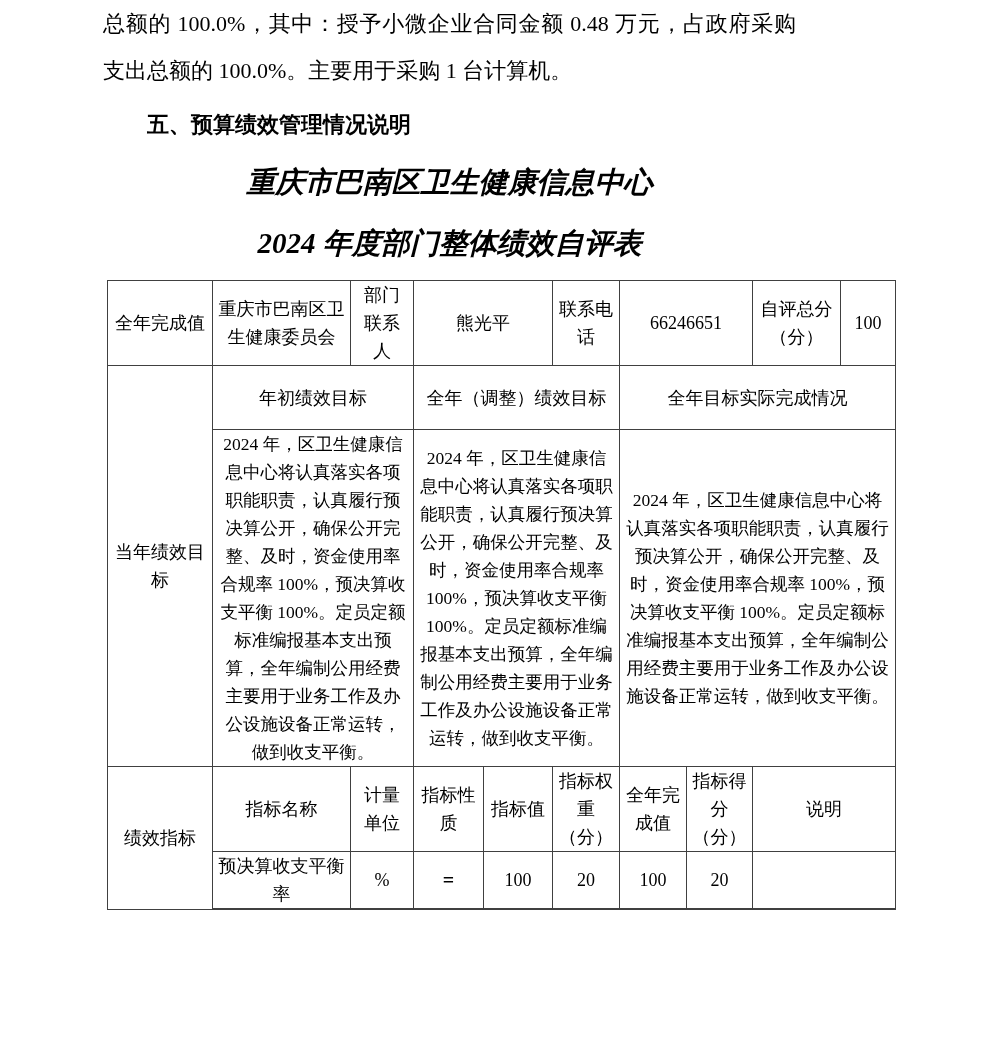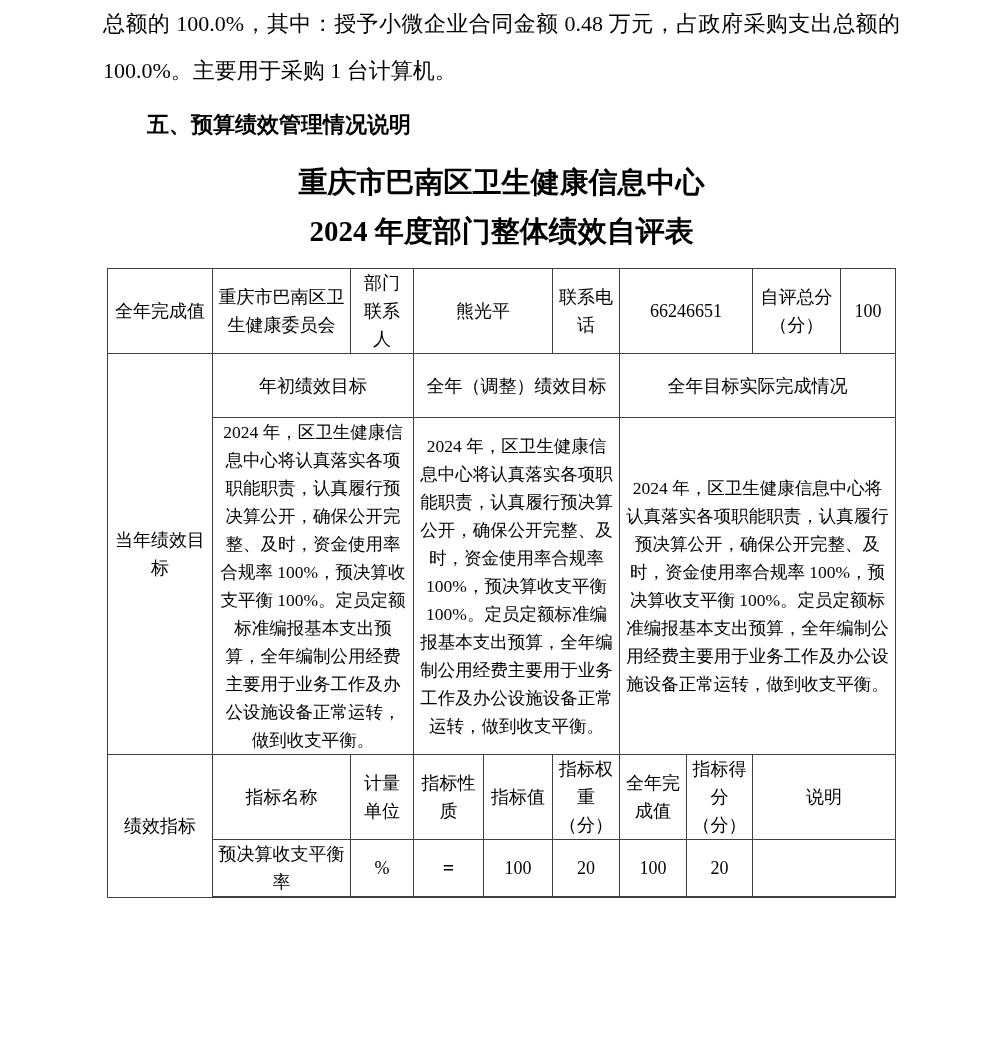--- a/index.html
+++ b/index.html
@@ -4,21 +4,21 @@
 <style>
   html, body { margin: 0; padding: 0; }
   body {
     width: 1000px; height: 1038px;
     background: #ffffff; color: #000000;
     font-family: "Liberation Serif", "DejaVu Serif", serif;
     overflow: hidden;
   }
   .page {
     position: relative;
-    width: 1000px; height: 1038px;
+    width: 896px; height: 1038px;
     padding: 0 100px 0 103px;
     box-sizing: border-box;
     overflow: hidden;
   }
   .body-line {
     font-size: 22px; line-height: 47px;
     text-align: justify;
   }
   .section-heading {
     font-family: Liberation Sans, sans-serif;
@@ -35,20 +35,21 @@
   }
   .para-indent {
     text-indent: 2em;
     margin-top: 7px;
   }
   .doc-title {
     font-weight: bold;
     font-size: 29px; line-height: 49px;
     text-align: center;
     margin-top: 10px;
+    font-style: italic;
   }
   table.eval {
     border-collapse: collapse;
     table-layout: fixed;
     width: 788px;
     margin: 12px 0 0 4px;
     font-size: 18px;
   }
   table.eval td {
     border: 1px solid #404040;
@@ -73,21 +74,21 @@
 
 <div class="page">
 
   <div class="body-line">总额的 100.0%，其中：授予小微企业合同金额 0.48 万元，占政府采购支出总额的 100.0%。主要用于采购 1 台计算机。</div>
 
   <div class="section-heading">五、预算绩效管理情况说明</div>
 
 
 
   <div class="doc-title">重庆市巴南区卫生健康信息中心</div>
-  <div class="doc-title" style="margin-top:0;">2024 年度部门整体绩效自评表</div>
+  <div class="doc-title" style="margin-top:12px;">2024 年度部门整体绩效自评表</div>
 
   <table class="eval">
     <colgroup>
       <col style="width:105px">
         <col style="width:138px">
         <col style="width:63px">
         <col style="width:70px">
         <col style="width:69px">
       <col style="width:67px">
         <col style="width:67px">

